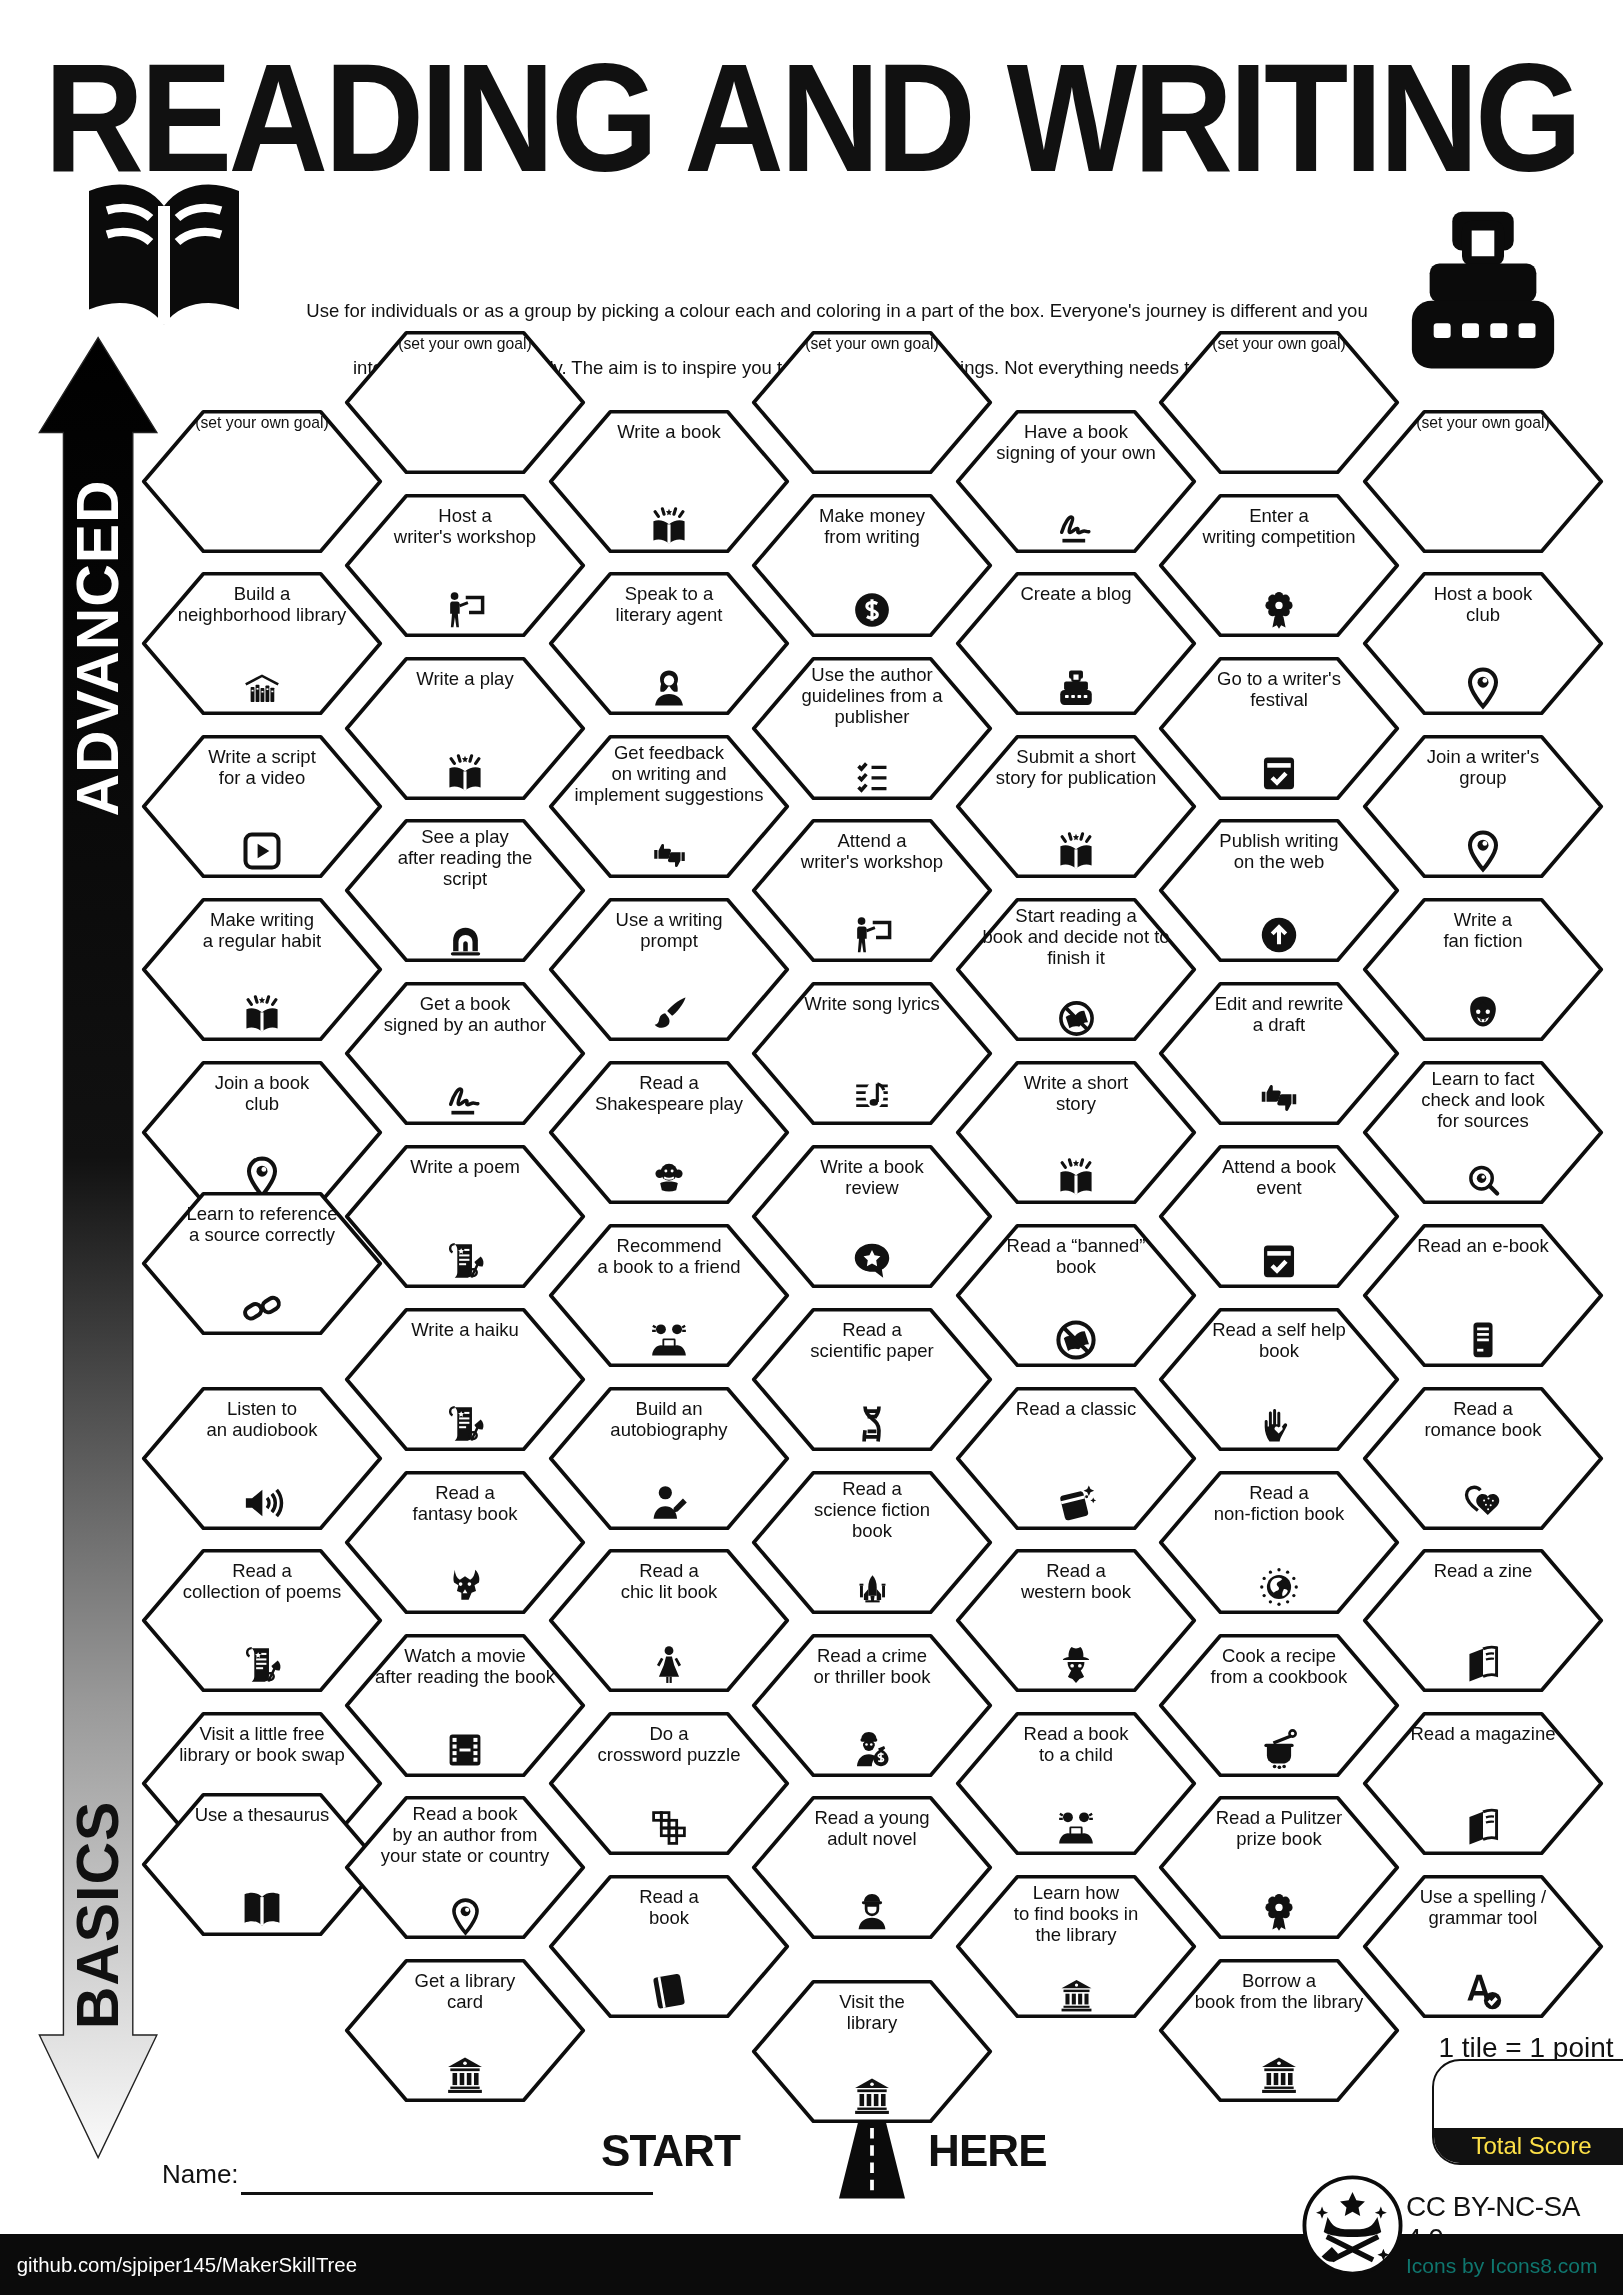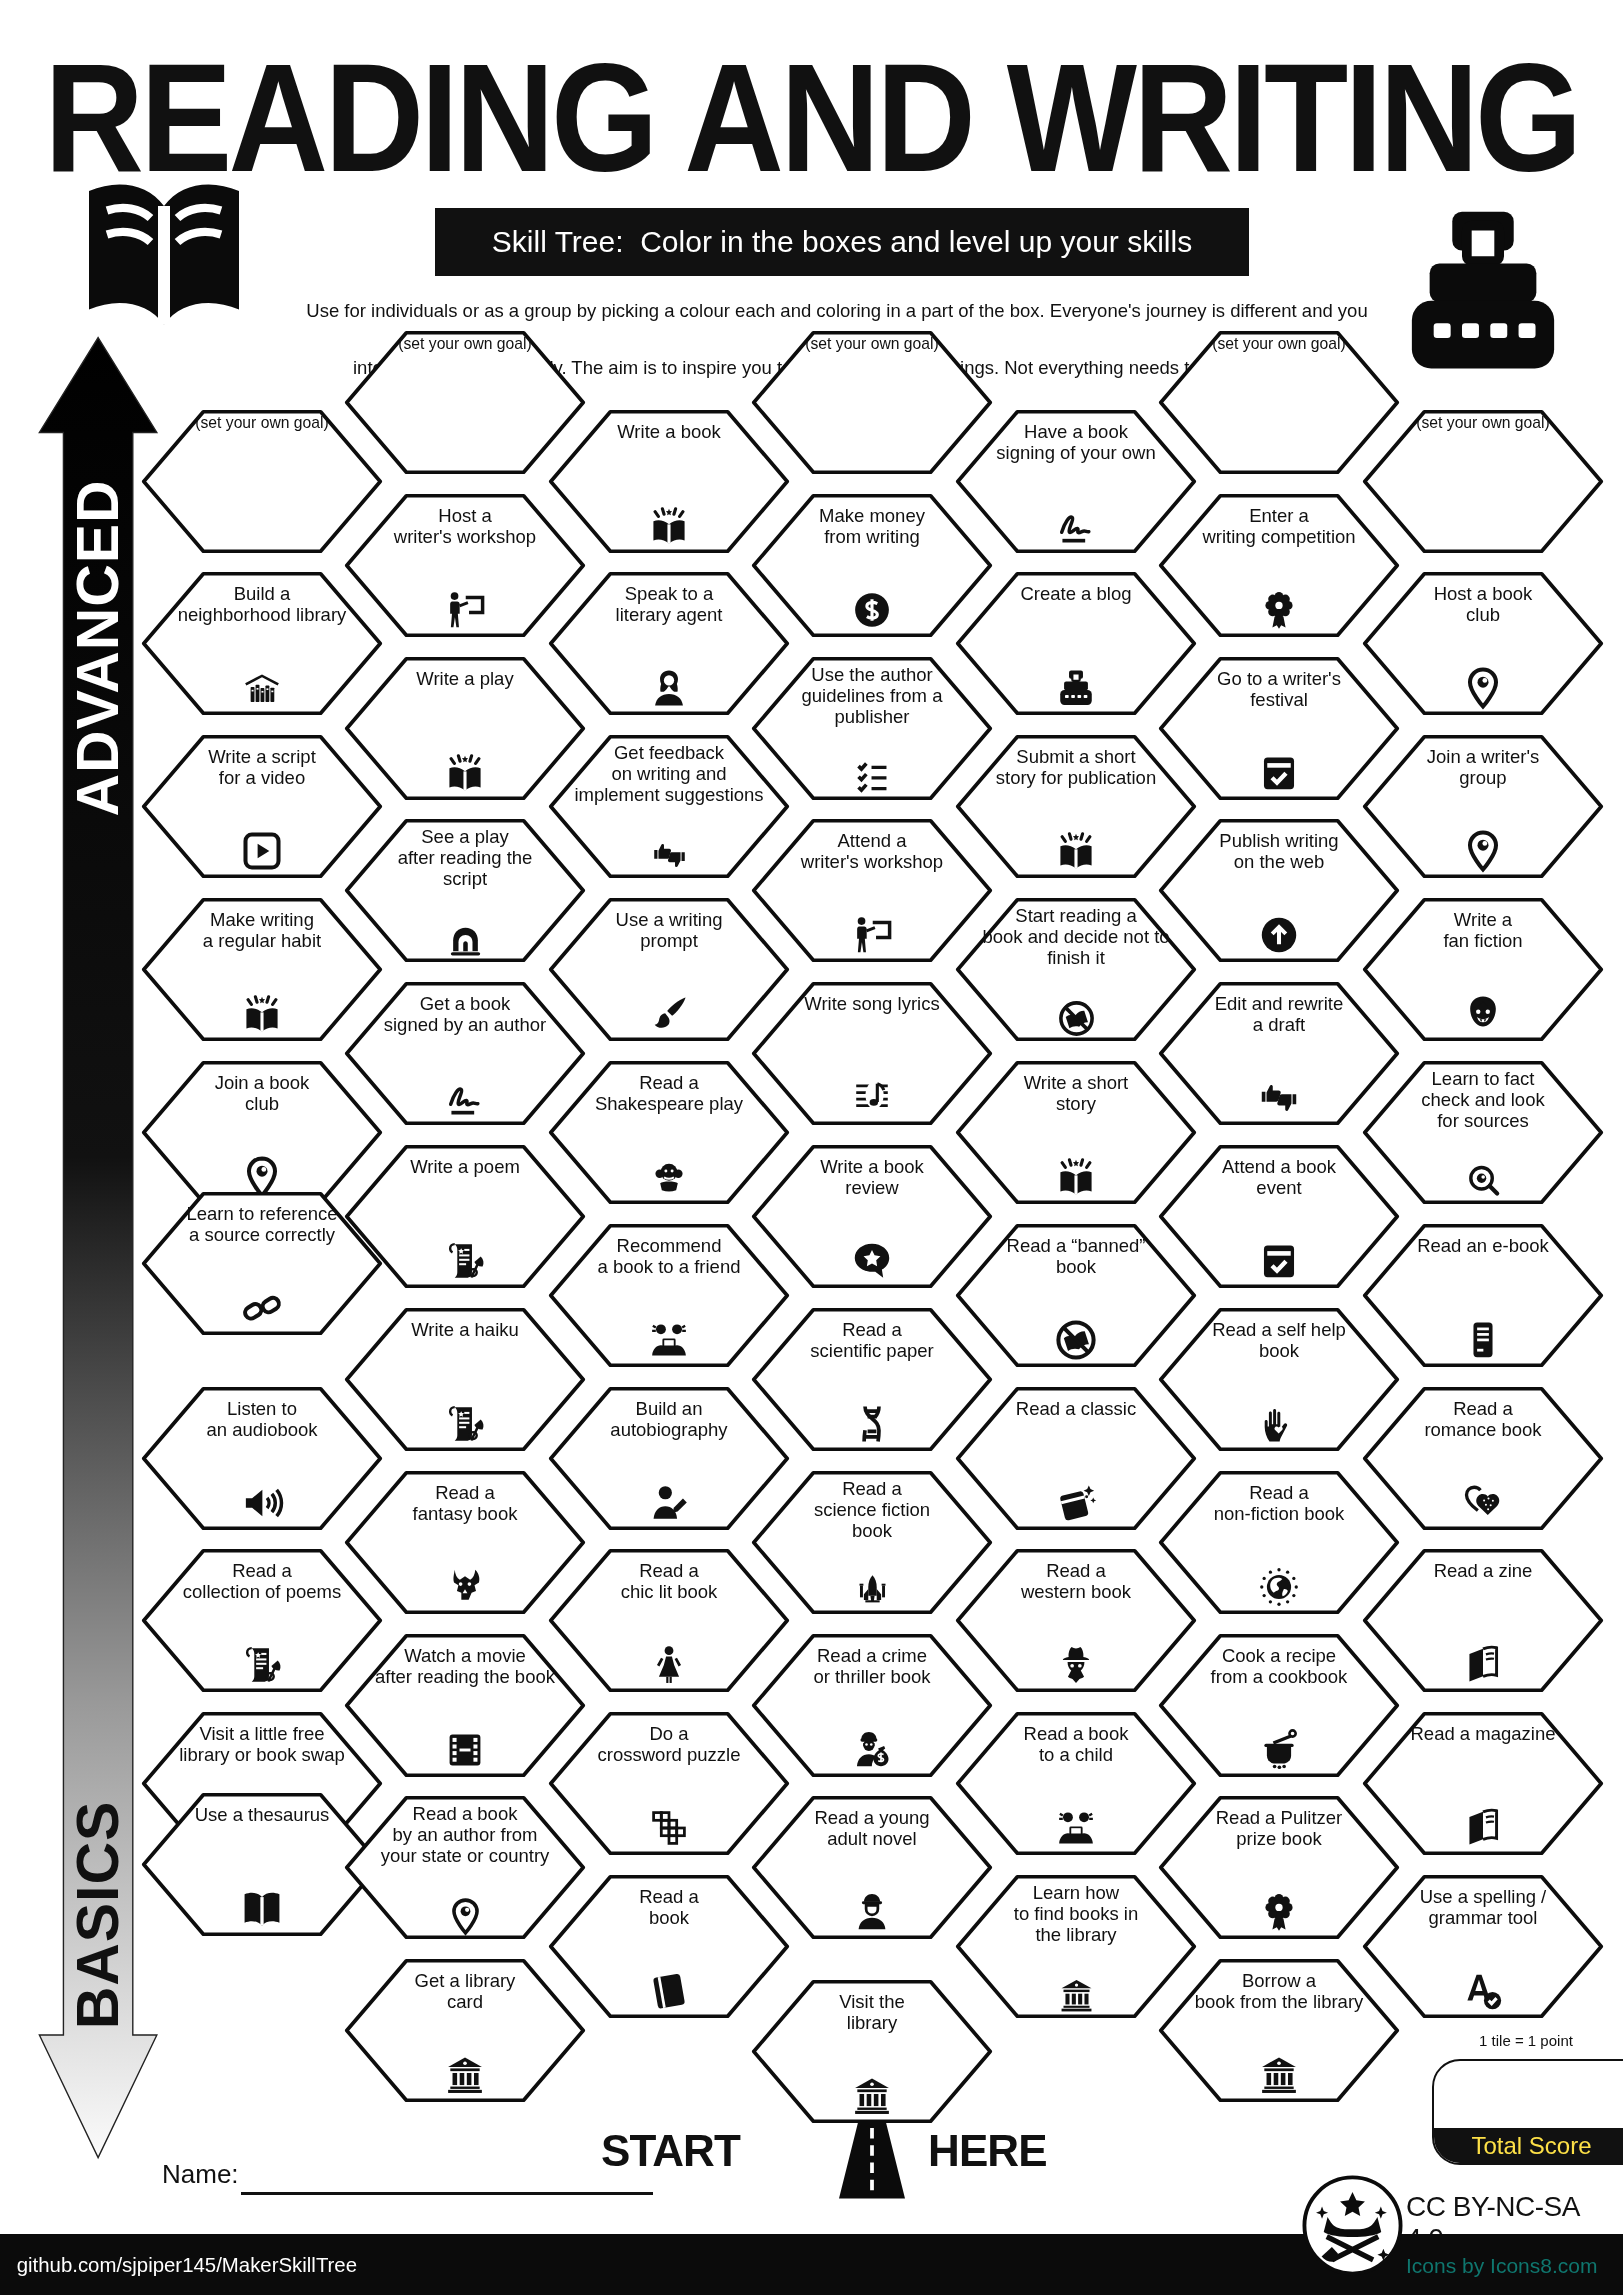--- a/index.html
+++ b/index.html
@@ -32,43 +32,40 @@
   .tile .ico svg{height:44px;width:auto;}
   .tile.three .lbl{top:10.2px;}
   .tile.three .ico{bottom:4.6px;} .tile.three .ico svg{height:39px;}
   
   .start-label{position:absolute;top:2126px;font-weight:bold;font-size:44px;letter-spacing:-0.9px;}
   #start-word{left:601px;width:217px;text-align:left;}
   #here-word{left:928px;}
   .road{position:absolute;left:827px;top:2112px;}
   .name-row{position:absolute;left:162px;top:2159px;font-size:26px;}
   .name-line{position:absolute;left:241px;top:2192px;width:412px;height:2.8px;background:#111;}
-  .tile-note{position:absolute;left:1429px;top:2032px;width:194px;text-align:center;font-size:15px;}
+  .tile-note{position:absolute;left:1429px;top:2032px;width:194px;text-align:center;font-size:28px;}
   .score-box{position:absolute;left:1432px;top:2059px;width:199px;height:106px;background:#fff;
              border:2.8px solid #111;border-radius:28px 0 0 28px;box-sizing:border-box;overflow:hidden;}
   .score-box .bar{position:absolute;left:0;right:0;bottom:0;height:35px;background:#111;
                   display:flex;align-items:center;justify-content:center;}
   .score-box .bar span{color:#fde047;font-size:24px;}
   .cc-badge{position:absolute;left:1301px;top:2174px;z-index:3;}
   .cc-text{position:absolute;left:1406px;top:2191px;font-size:28px;letter-spacing:-0.5px;}
   
   .footer-bar{position:absolute;left:0;top:2234px;width:1623px;height:62px;background:#0b0b0b;}
   .f-left{position:absolute;left:16.7px;top:2254px;color:#fff;font-size:20.4px;}
   .f-center{position:absolute;left:393px;top:2252px;width:833px;text-align:center;color:#fff;font-size:25px;}
   .f-right{position:absolute;left:1406px;top:2254px;color:#0f766e;font-size:21px;z-index:4;}
 </style>
 </head>
 <body>
 
 <div class="page">
 
   <div class="title">READING AND WRITING</div>
-  <div class="subtitle-bar">
-    <span>Skill Tree:  Color in the boxes and level up your skills</span>
-  </div>
   <div class="intro">Use for individuals or as a group by picking a colour each and coloring in a part of the box.  Everyone's journey is different and you can
 interpret the goals flexibly.  The aim is to inspire you to learn and try new things. Not everything needs to be completed.</div>
 
   <div class="hdr-icon" style="left:67px;top:164px;">
     <svg width="194" height="180" viewBox="0 0 24 24" fill="#0b0b0b">
         <path d="M2 3.6C5.8 2 9.8 2.6 12 5.6c2.2-3 6.2-3.6 10-2v15.8c-3.8-1.6-7.8-1-10 2-2.2-3-6.2-3.6-10-2z"></path>
         <path d="M12 5.6v15.8" stroke="#fff" stroke-width="1.6"></path>
         <path d="M4.4 6.2c2.2-.7 4.4-.3 5.8 1M4.4 9.4c2.2-.7 4.4-.3 5.8 1M19.6 6.2c-2.2-.7-4.4-.3-5.8 1M19.6 9.4c-2.2-.7-4.4-.3-5.8 1" stroke="#fff" stroke-width="1.1" fill="none"></path>
       </svg>
   </div>

